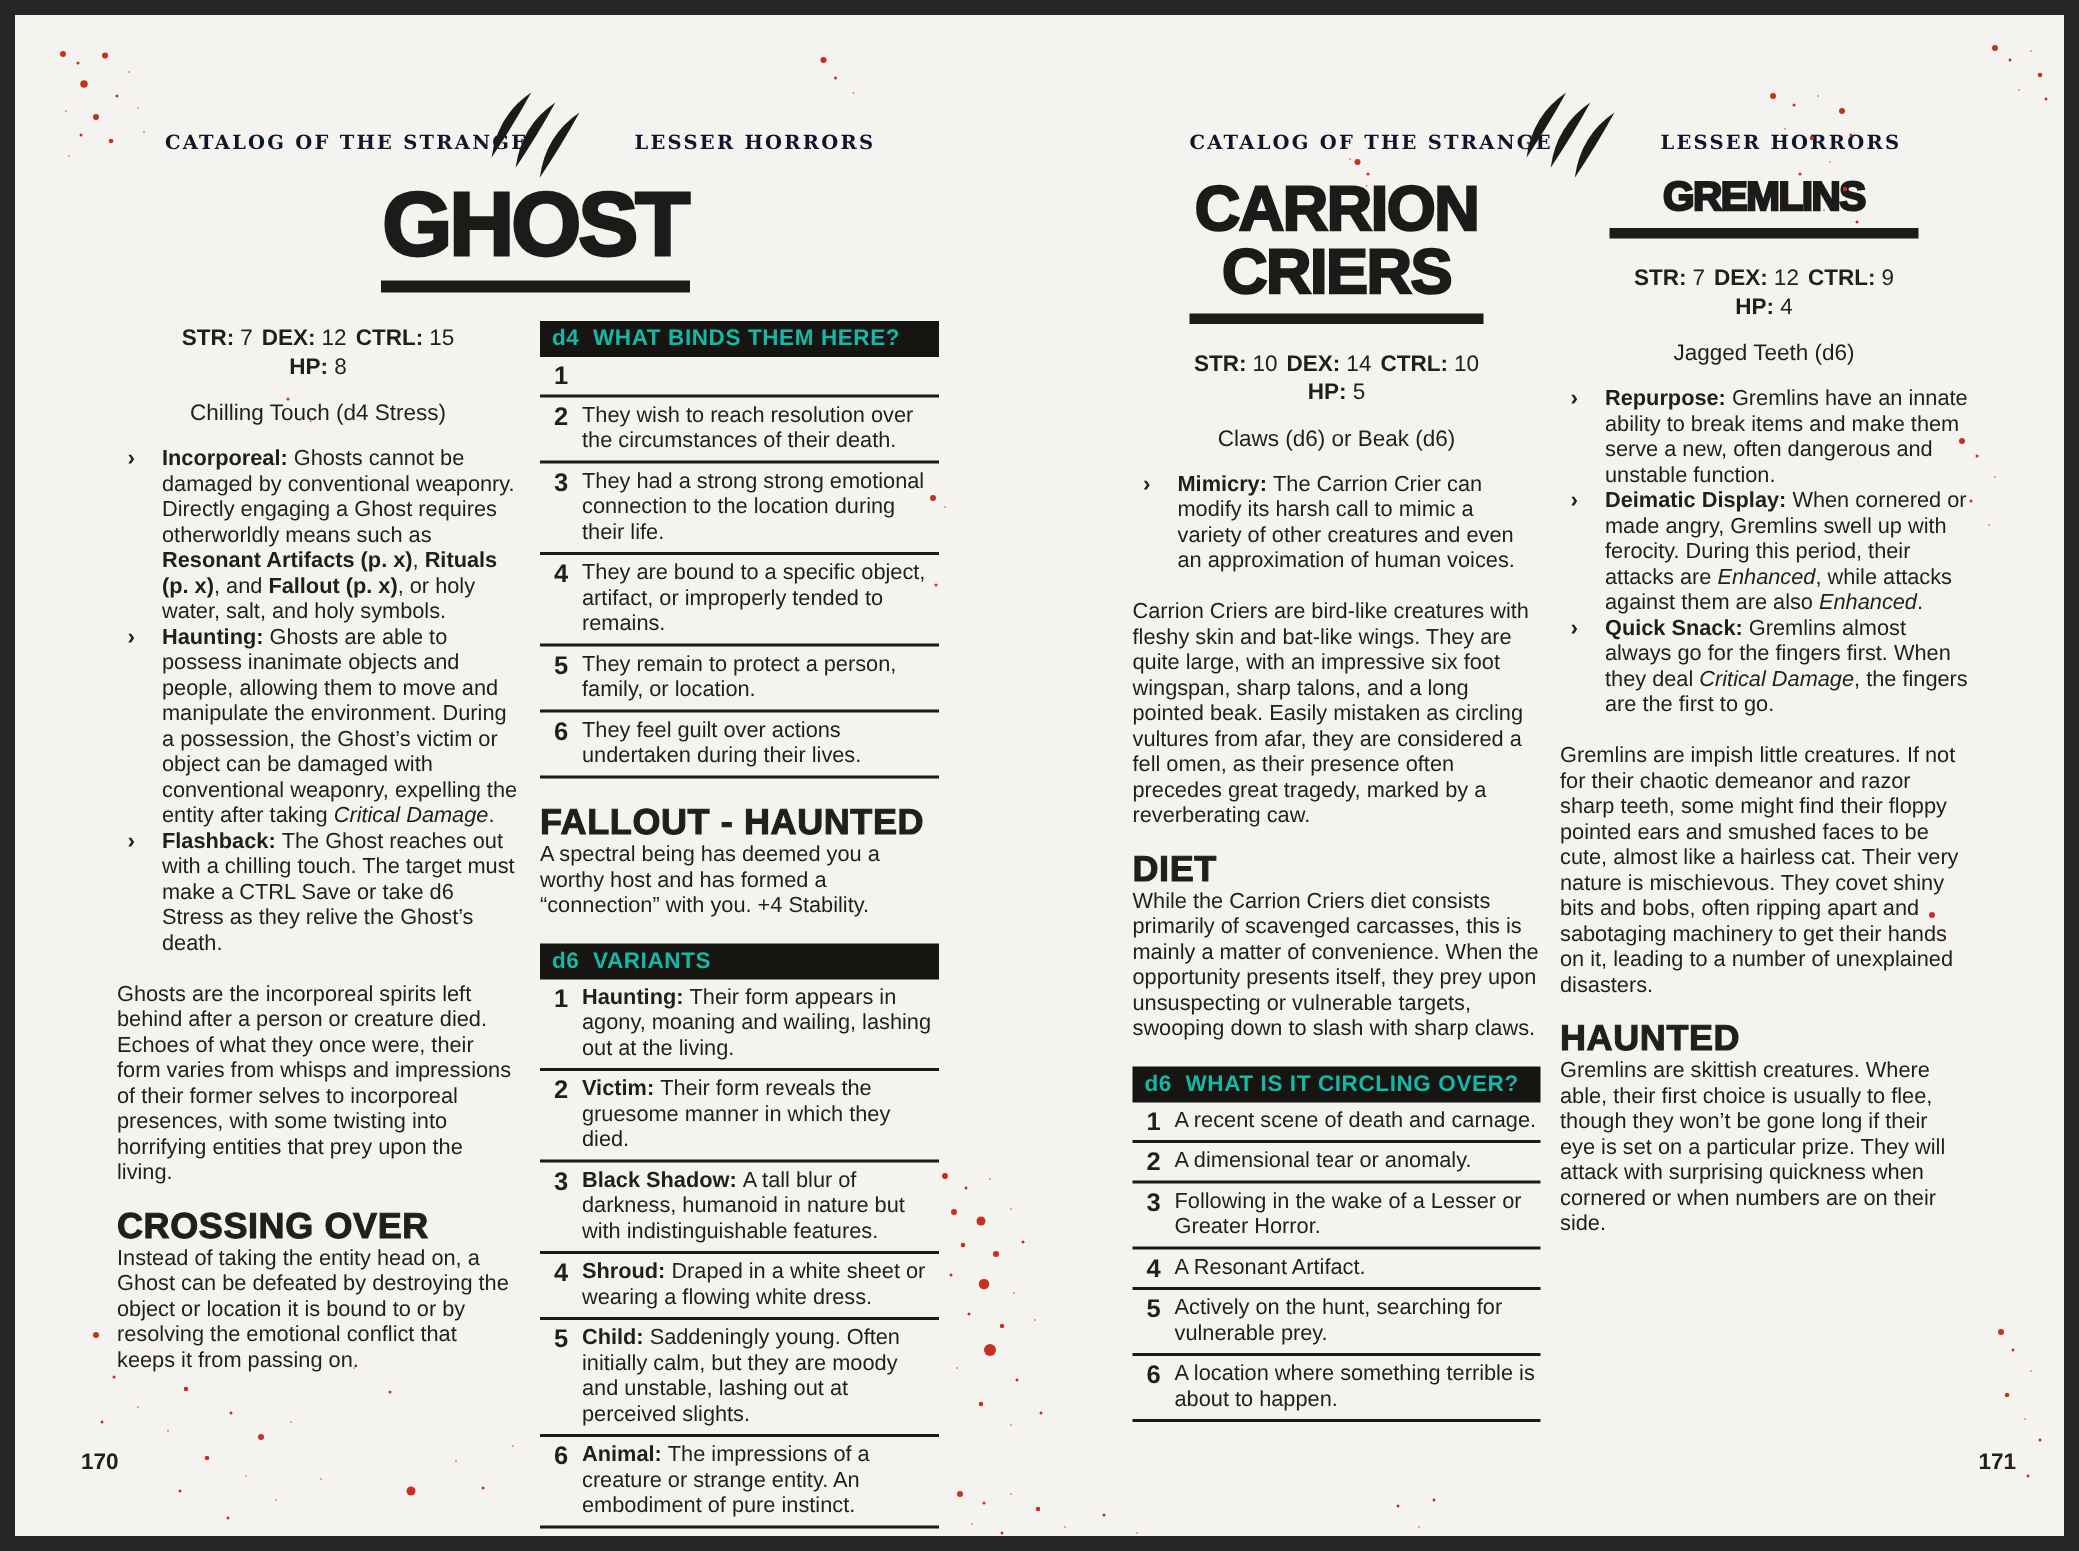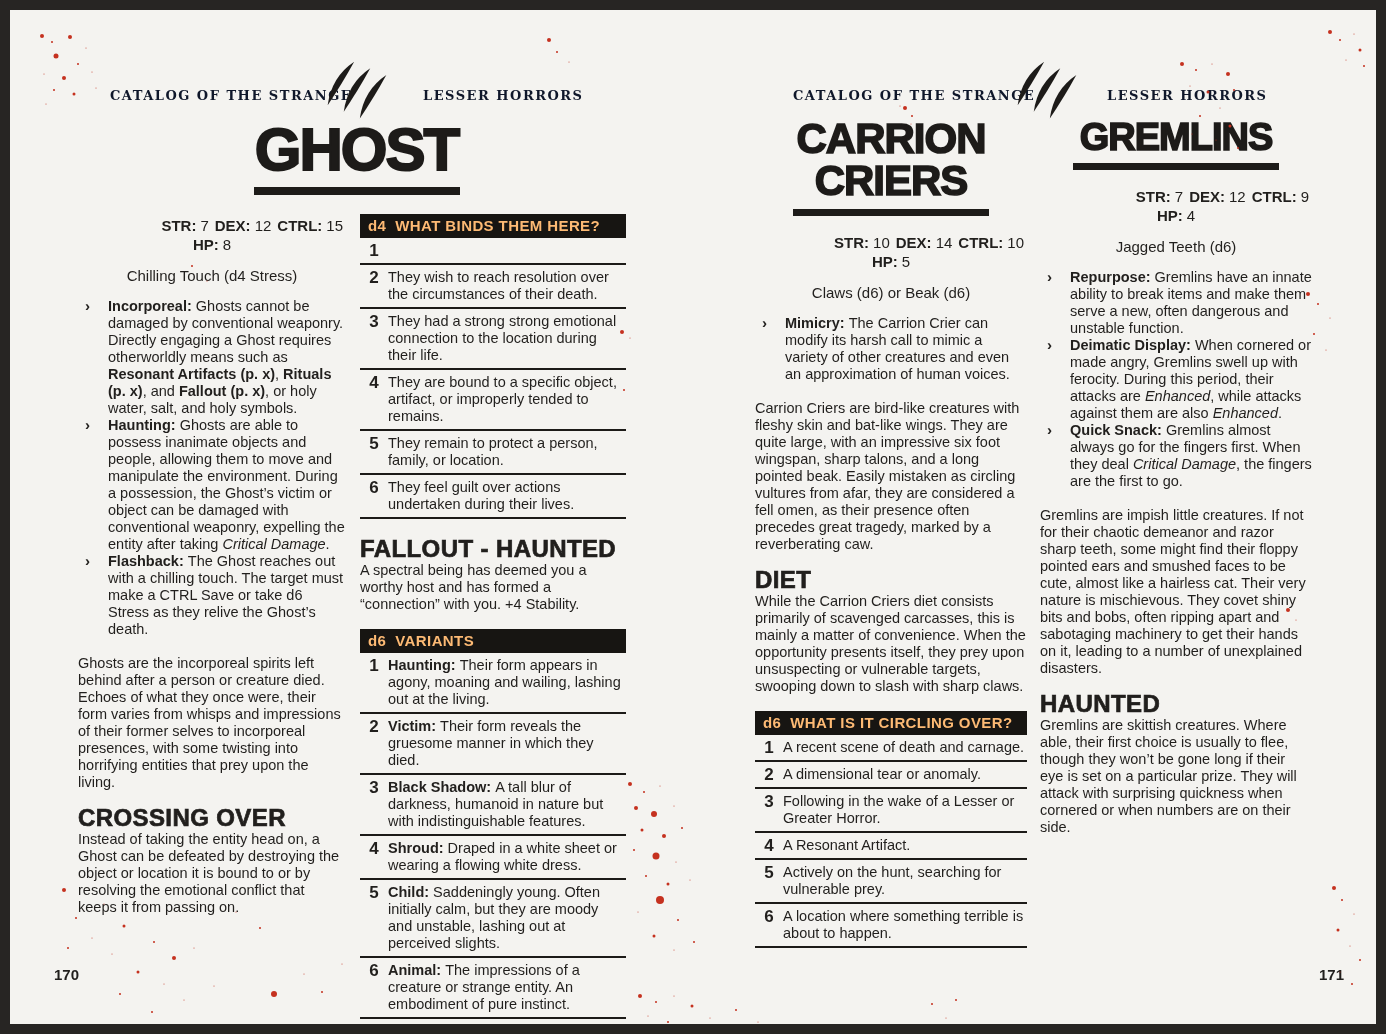--- a/index.html
+++ b/index.html
@@ -25,33 +25,33 @@
   .claw{position:absolute;}
   .claw svg{display:block;}
   
   .btitle{
     font-weight:bold;color:#1d1b19;text-align:center;
     -webkit-text-stroke:2px #1d1b19;
     letter-spacing:-2px;line-height:1.0;
   }
   .t-ghost{position:absolute;left:68px;top:110px;width:557px;font-size:60px;}
   .t-two{font-size:42px;letter-spacing:-1px;-webkit-text-stroke:1.6px #1d1b19;}
-  .t-one{font-size:38px;letter-spacing:-1px;-webkit-text-stroke:1.6px #1d1b19;}
+  .t-one{font-size:27px;letter-spacing:-1px;-webkit-text-stroke:1.6px #1d1b19;}
   .underbar{background:#1d1b19;margin:7px auto 0 auto;}
   .ub-ghost{width:206px;height:8px;}
   .ub-carrion{width:196px;height:7px;}
   .ub-gremlins{width:206px;height:7px;}
   
   .col{position:absolute;font-size:14.5px;line-height:17px;}
   .colA{left:68px;top:206px;width:268px;}
   .colB{left:350px;top:204px;width:266px;}
   .colC{left:745px;top:108px;width:272px;}
   .colD{left:1030px;top:108px;width:272px;}
   
-  .stats{ text-align:right;font-size:15px;line-height:19px;margin-top:0;}
+  .stats{ text-align:center;font-size:15px;line-height:19px;margin-top:0;}
   .colC .stats,.colD .stats{margin-top:17px;}
   .stat-pair{margin:0 3px;white-space:nowrap;}
   .sv{margin-left:4px;}
   .hpline{text-align:center;font-size:15px;line-height:19px;}
   .attack{text-align:center;font-size:15px;margin-top:13px;}
   
   .bullets{margin-top:14px;}
   .bullet{position:relative;padding-left:30px;}
   .bullet::before{
     content:"\203A";position:absolute;left:7px;top:-1px;
@@ -63,21 +63,21 @@
   .para{margin-top:17px;}
   .shead{
     font-size:24px;font-weight:bold;letter-spacing:0.4px;
     -webkit-text-stroke:0.7px #211f1d;
     margin-top:15px;line-height:24px;
   }
   .shead + .para{margin-top:1px;}
   
   .rtable{margin-top:16px;}
   .rt-head{
-    background:#171512;color:#fdba74;
+    background:#171512;color:#14b8a6;
     font-weight:bold;font-size:15px;letter-spacing:0.4px;
     padding:3px 8px 4px 8px;display:flex;gap:9px;align-items:baseline;
   }
   .rt-die{font-weight:bold;}
   .trow{
     display:flex;border-bottom:2px solid #1c1a18;
     padding:4px 0 4px 0;align-items:flex-start;
   }
   .tnum{width:28px;flex:0 0 28px;font-weight:bold;font-size:17px;line-height:17px;text-align:center;}
   .ttext{flex:1;}

